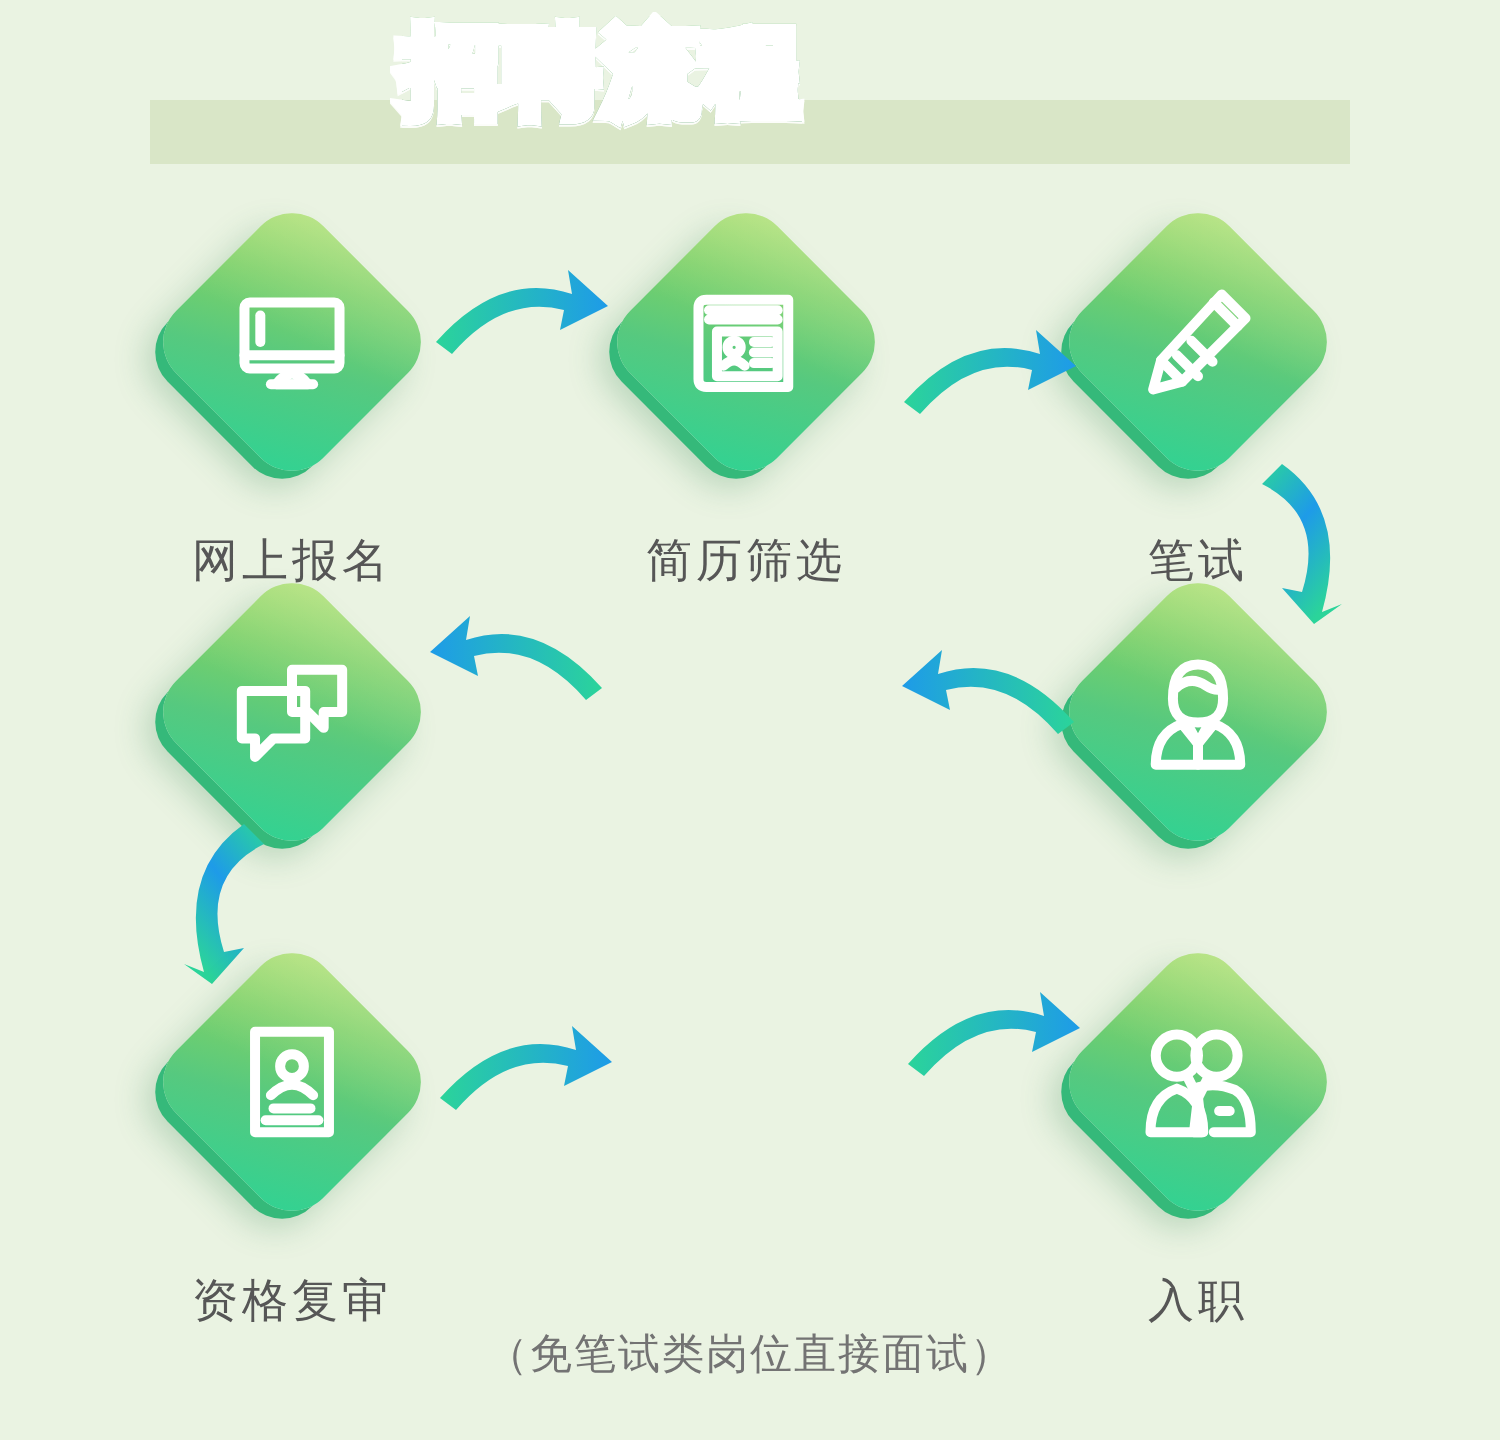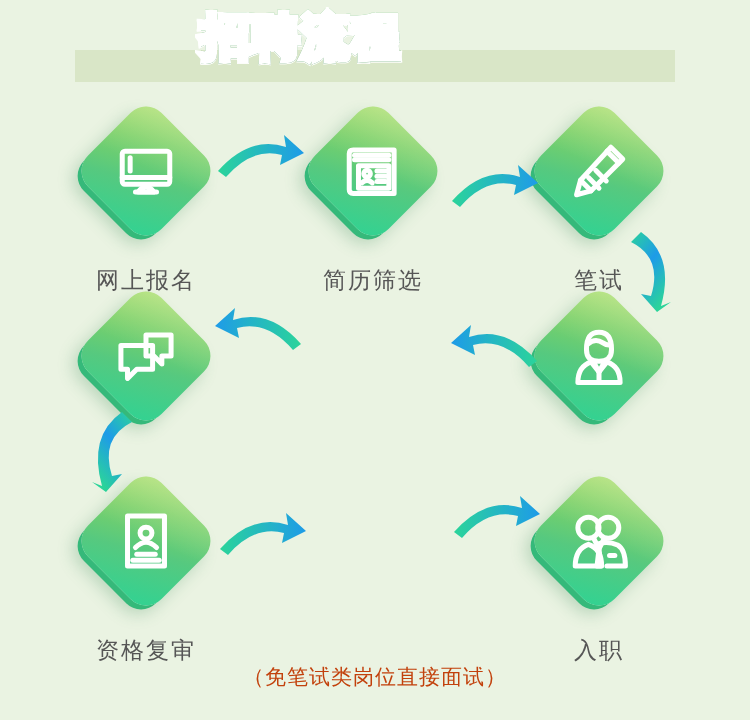--- a/index.html
+++ b/index.html
@@ -132,21 +132,21 @@
   .arrow svg { display: block; overflow: visible; }
 
   
   .footnote {
     position: absolute;
     left: 0;
     top: 663px;
     width: 750px;
     text-align: center;
     font-size: 21px;
-    color: #c2410c;
+    color: #737373;
     letter-spacing: 1px;
     font-family: "DejaVu Sans", "Liberation Sans", sans-serif;
   }
 </style>
 </head>
 <body>
 
 <div class="title-band"></div>
 <div class="title-wrap">
   <span class="title-text">招聘流程</span>

